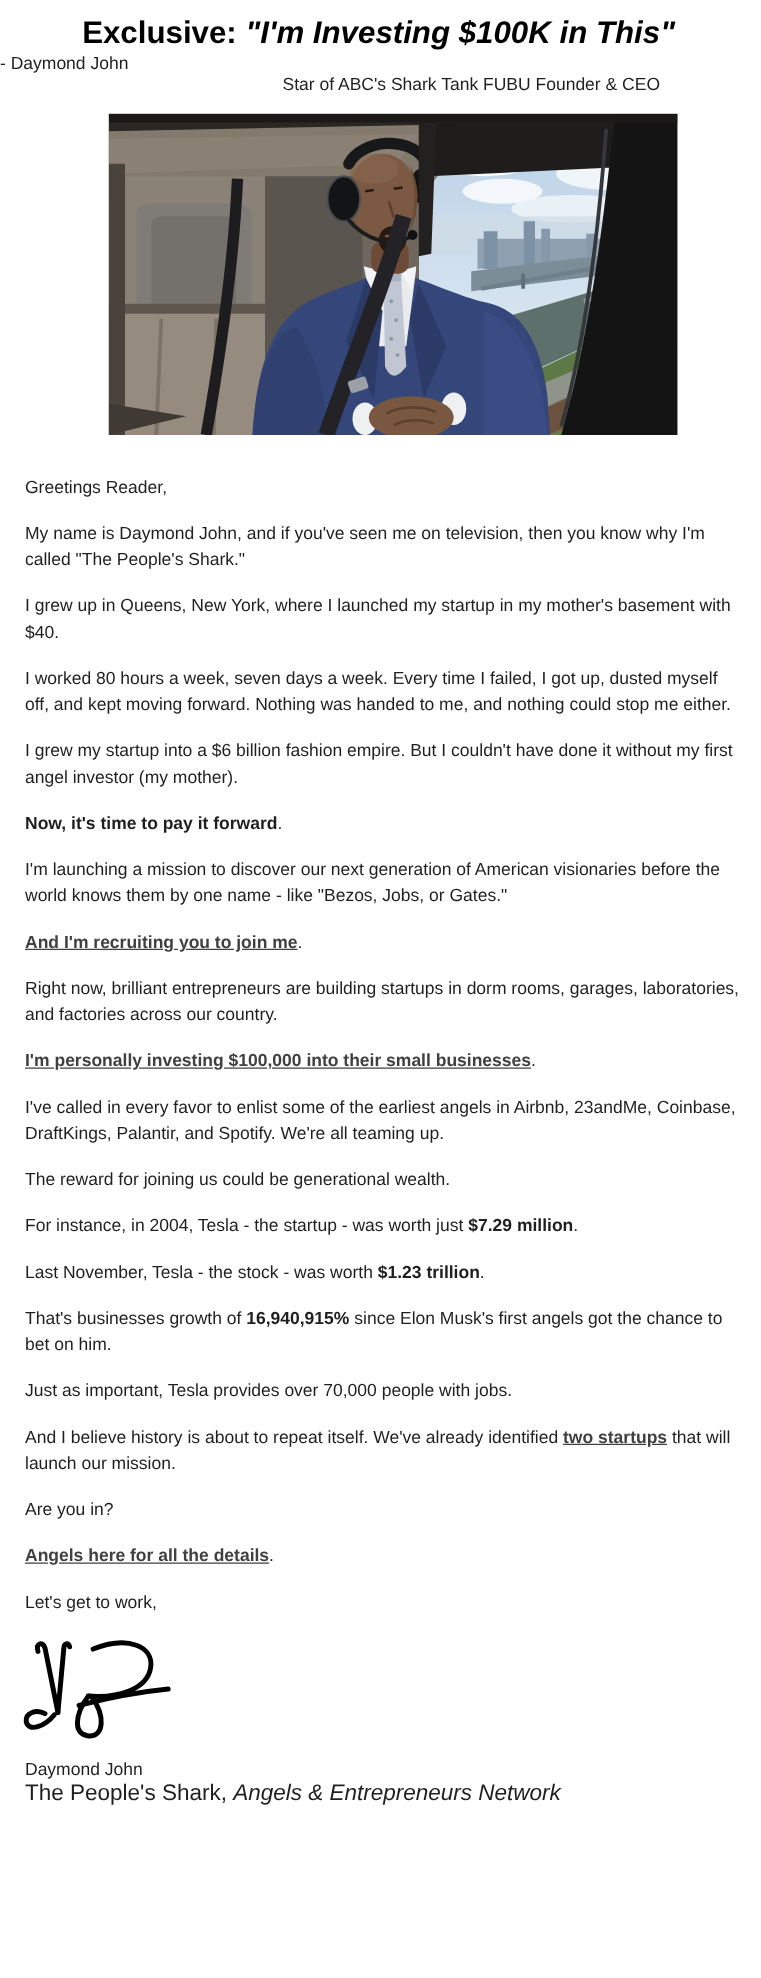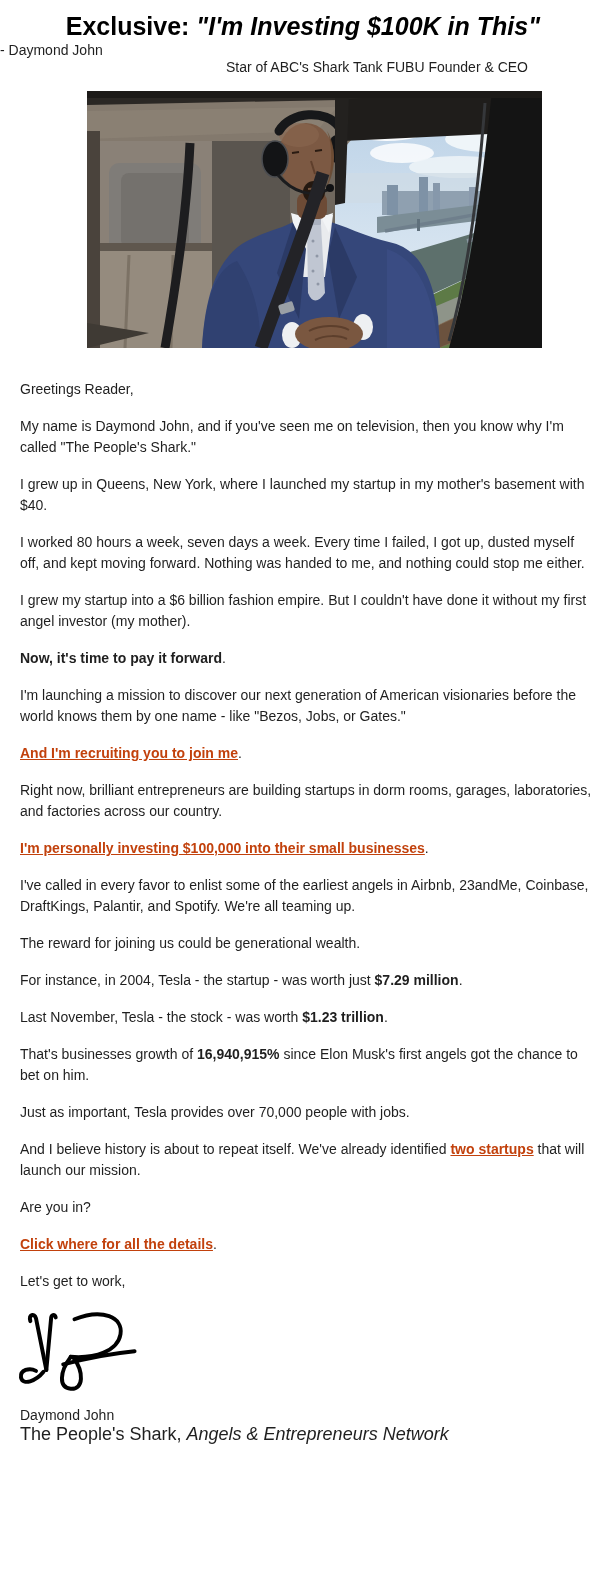--- a/index.html
+++ b/index.html
@@ -14,21 +14,21 @@
     text-align:right;white-space:nowrap;line-height:28px;
   }
   .title .q{font-style:italic;}
   .byline{font-size:14px;line-height:16px;text-align:left;padding-right:7px;margin-top:2px;}
   .subtitle{font-size:14px;line-height:16px;text-align:right;padding-right:12px;margin-top:1px;}
   .hero{width:455px;height:257px;margin:16px 0 0 87px;overflow:hidden;background:#6f675d;}
   .hero svg{display:block;}
   .emailBody{padding:0 12px 0 20px;margin-top:31px;font-size:14px;line-height:21px;}
   .emailBody p{margin:0 0 16px 0;}
   .b{font-weight:bold;text-align:center;}
-  a.lnk{color:#c2410c;font-weight:bold;text-decoration:underline;cursor:pointer;text-align:right;}
+  a.lnk{color:#404040;font-weight:bold;text-decoration:underline;cursor:pointer;text-align:right;}
   .sigBlock{padding-left:16px;margin-top:3px;}
   .sigImg{display:block;}
   .sigName{font-size:14px;line-height:19px;margin-top:6px;padding-left:4px;}
   .sigTitle{font-size:18px;line-height:19px;padding-left:4px;}
   .sigTitle .it{font-style:italic;}
 </style>
 </head>
 <body>
 
 <div class="header">
@@ -181,21 +181,21 @@
     <p><span>Right now, brilliant entrepreneurs are building startups in dorm rooms, garages, laboratories, and factories across our country.</span></p>
     <p><a href="#" class="lnk">I'm personally investing $100,000 into their small businesses</a><span>.</span></p>
     <p><span>I've called in every favor to enlist some of the earliest angels in Airbnb, 23andMe, Coinbase, DraftKings, Palantir, and Spotify. We're all teaming up.</span></p>
     <p><span>The reward for joining us could be generational wealth.</span></p>
     <p><span>For instance, in 2004, Tesla - the startup - was worth just </span><span class="b">$7.29 million</span><span>.</span></p>
     <p><span>Last November, Tesla - the stock - was worth </span><span class="b">$1.23 trillion</span><span>.</span></p>
     <p><span>That's businesses growth of </span><span class="b">16,940,915%</span><span> since Elon Musk's first angels got the chance to bet on him.</span></p>
     <p><span>Just as important, Tesla provides over 70,000 people with jobs.</span></p>
     <p><span>And I believe history is about to repeat itself. We've already identified </span><a href="#" class="lnk">two startups</a><span> that will launch our mission.</span></p>
     <p><span>Are you in?</span></p>
-    <p><a href="#" class="lnk">Click where for all the details</a><span>.</span></p>
+    <p><a href="#" class="lnk">Angels here for all the details</a><span>.</span></p>
     <p><span>Let's get to work,</span></p>
   </div>
 
 <div class="sigBlock">
   <svg class="sigImg" width="132" height="92" viewBox="0 0 140 98" xmlns="http://www.w3.org/2000/svg">
     <g stroke="#000000" stroke-width="4.2" fill="none" stroke-linecap="round" stroke-linejoin="round">
       <path d="M15,14 C13,7 19,5 21,11 L32,66"></path>
       <path d="M32,66 L37,12 C37,7 41,6 42,10"></path>
       <path d="M29,68 C21,78 7,83 5,74 C4,66 14,63 21,67"></path>
       <path d="M62,12 C92,0 114,10 111,28 C108,46 84,54 58,52"></path>

